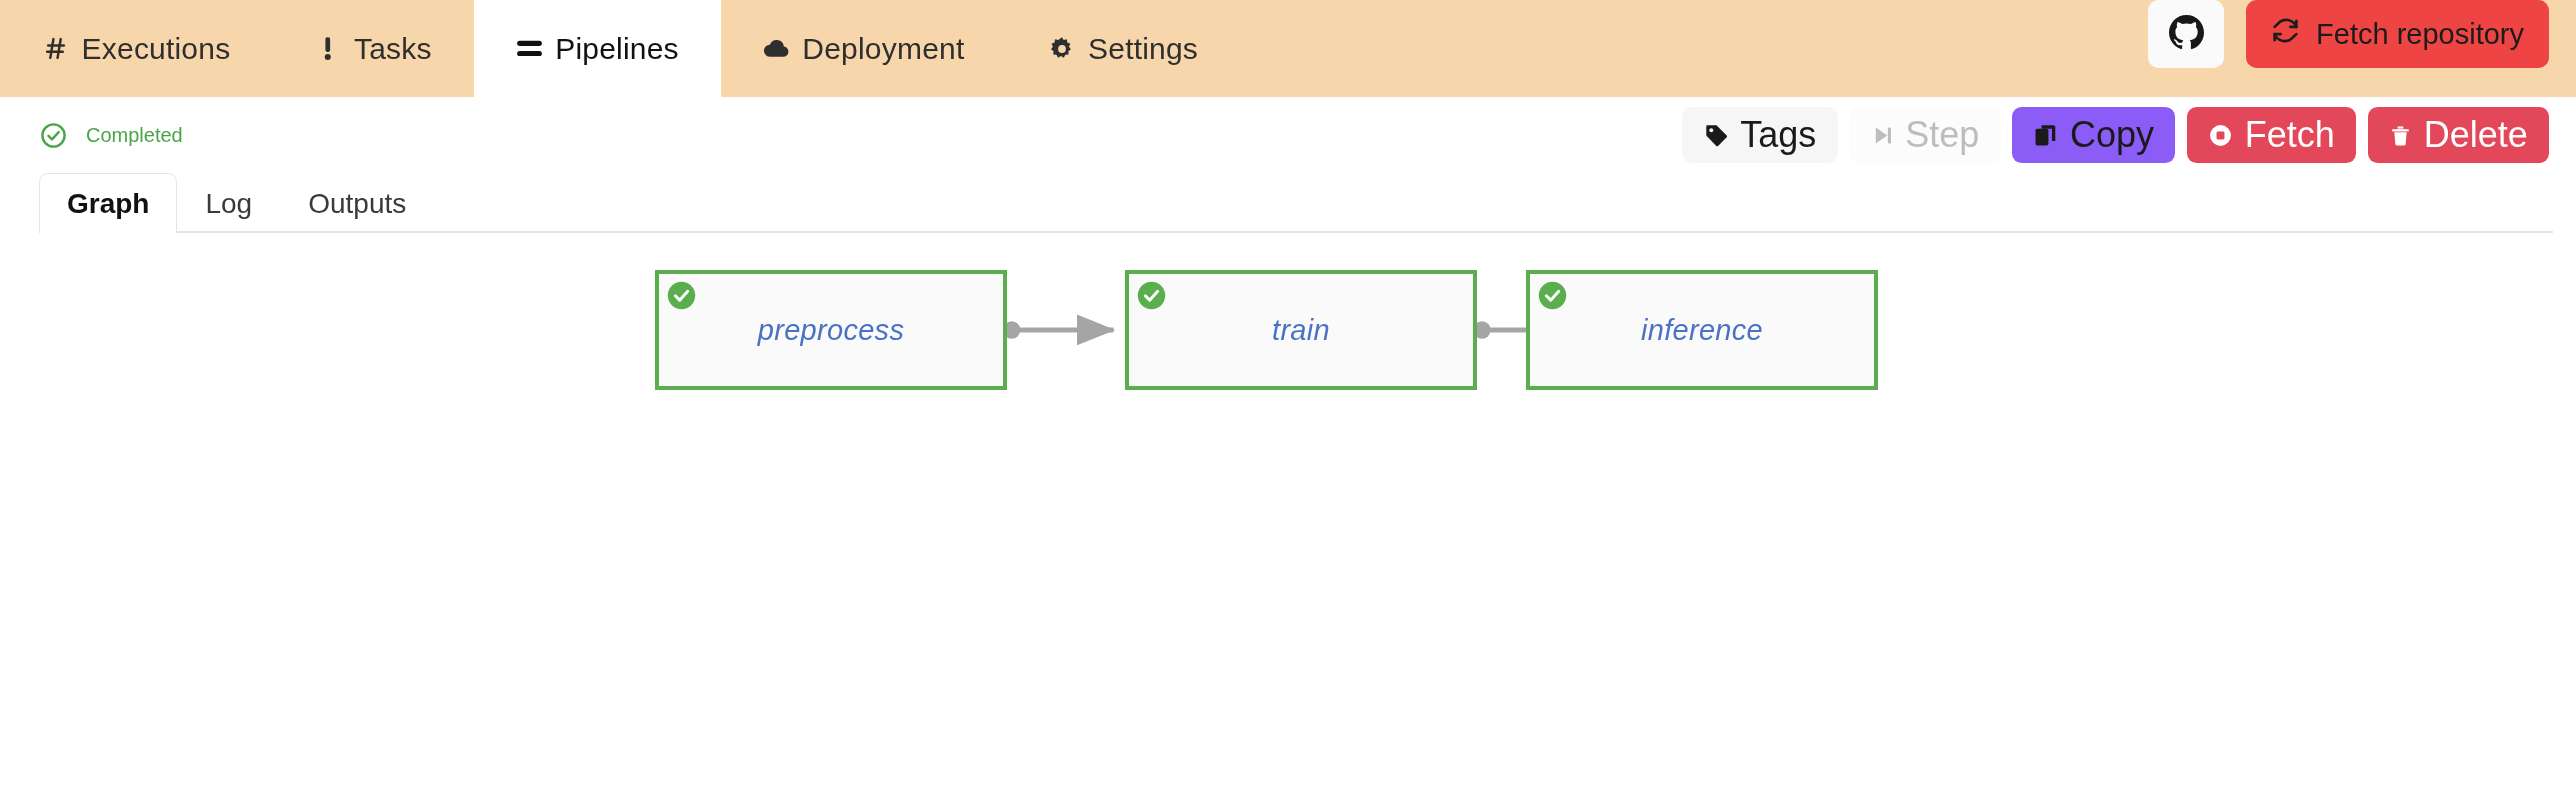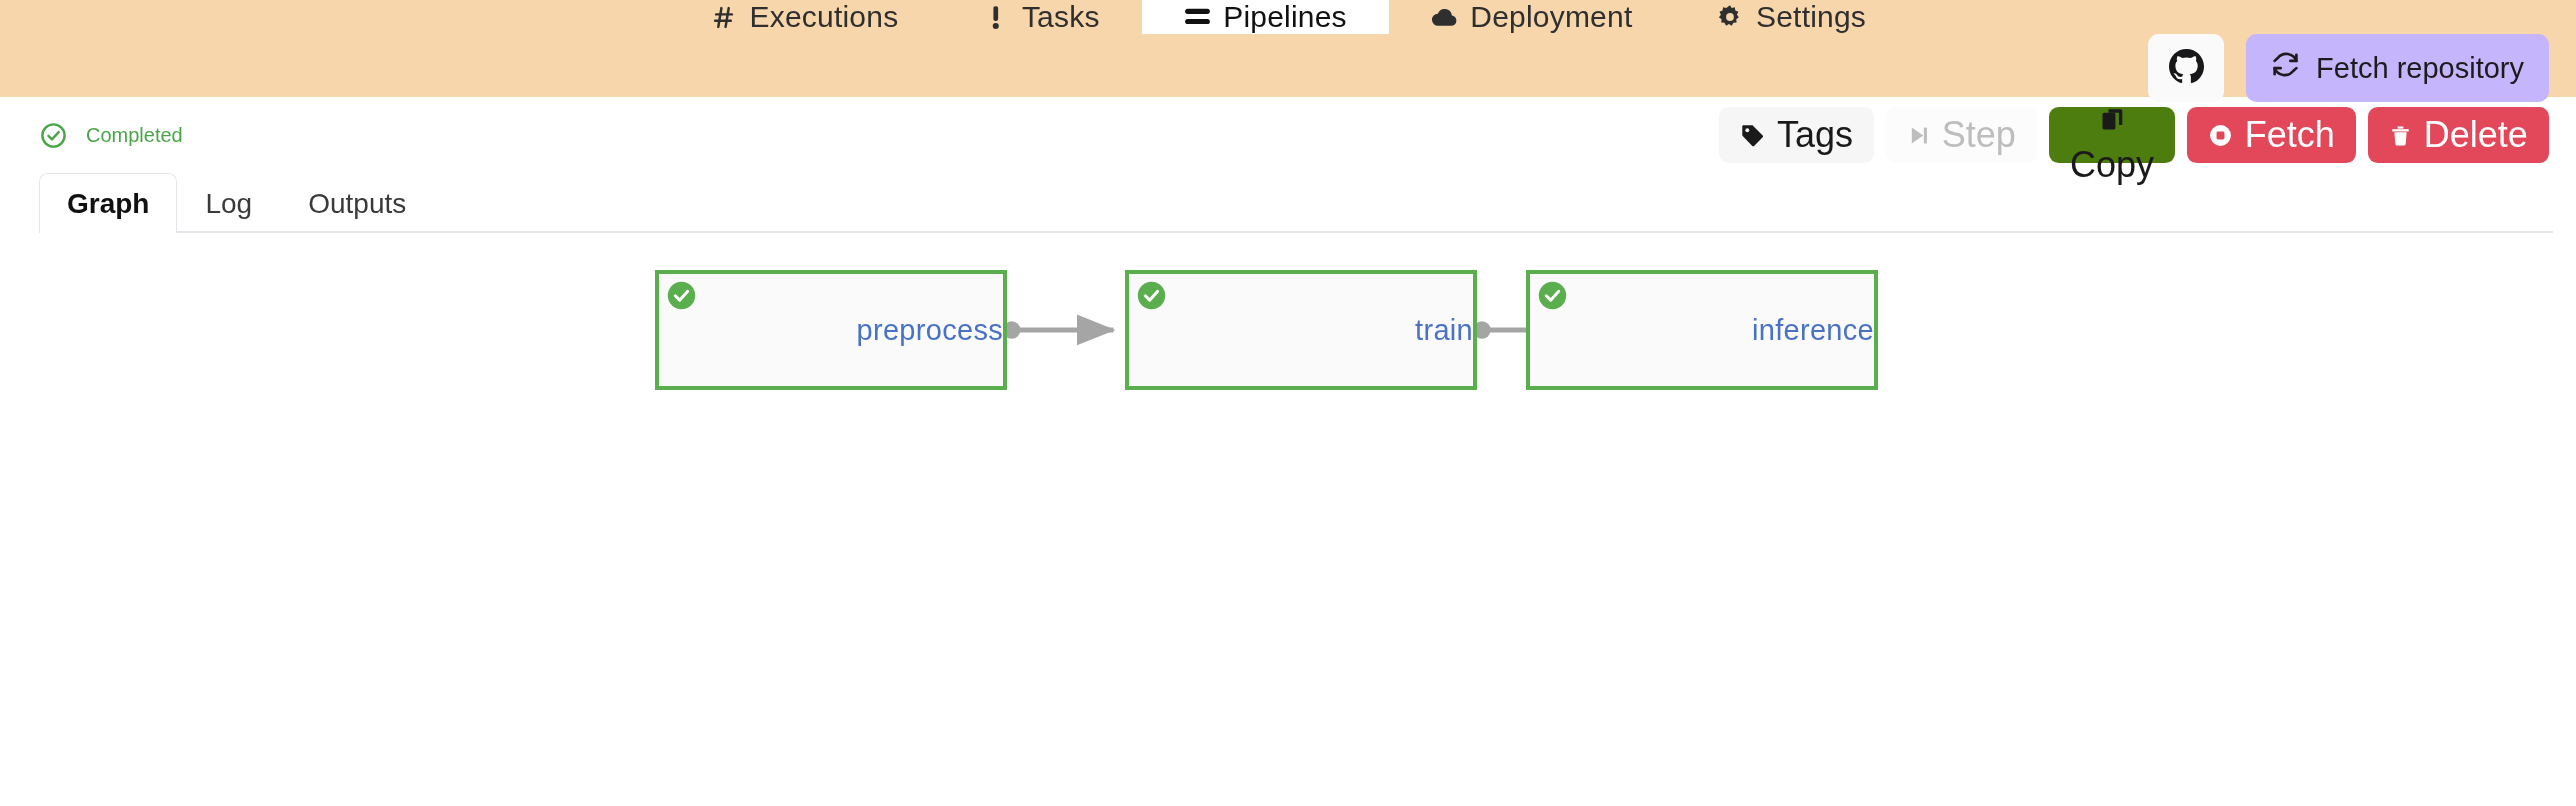--- a/index.html
+++ b/index.html
@@ -10,22 +10,21 @@
     font-family: "Liberation Sans", sans-serif;
     overflow: hidden;
   }
 
   
   .navbar {
     position: relative;
     height: 97px;
     background: #f7d6ac;
     display: flex;
-    align-items: center;
-    flex-direction: column;
+    align-items: flex-start;
   }
   .nav-items {
     display: flex;
     align-items: stretch;
     height: 100%;
   }
   .nav-item {
     display: flex;
     align-items: center;
     gap: 12.6px;
@@ -64,21 +63,21 @@
     border-radius: 10.7px;
     background: #fafafa;
     display: flex;
     align-items: center;
     justify-content: center;
     cursor: pointer;
   }
   .fetch-btn {
     height: 68px;
     border-radius: 10.7px;
-    background: #c4b5fd;
+    background: #ef4444;
     display: flex;
     align-items: center;
     gap: 16.5px;
     padding: 0 25px;
     color: #1c1c1c;
     font-size: 29px;
     cursor: pointer;
     white-space: nowrap;
   }
 
@@ -112,21 +111,21 @@
     gap: 11.6px;
     padding: 0 21.3px;
     border-radius: 9.7px;
     font-size: 36px;
     cursor: pointer;
     white-space: nowrap;
   }
   .abtn .bico { display: flex; align-items: center; }
   .abtn.tags   { background: #f6f6f6; color: #1a1a1a; }
   .abtn.step   { background: #fcfcfc; color: #bdbdbd; cursor: default; }
-  .abtn.copy   { background: #4d7c0f; color: #1a1a1a; flex-direction: column; }
+  .abtn.copy   { background: #8b5cf6; color: #1a1a1a; }
   .abtn.stop   { background: #e2485a; color: #ffffff; }
   .abtn.delete { background: #e2485a; color: #ffffff; }
 
   
   .tabstrip {
     position: relative;
     height: 60px;
     padding-left: 39px;
     display: flex;
     align-items: flex-end;
@@ -180,22 +179,23 @@
     left: 0; top: 0; right: 0; bottom: 0;
   }
   .node {
     position: absolute;
     width: 352px;
     height: 120px;
     background: #fafafa;
     border: 4.8px solid #5aae4e;
     display: flex;
     align-items: center;
-    justify-content: flex-end;
-    cursor: pointer;
+    justify-content: center;
+    cursor: pointer;
+    font-style: italic;
   }
   .node-label {
     color: #4a72c4;
     font-size: 29px;
     letter-spacing: 0.3px;
   }
   .node-badge {
     position: absolute;
     left: 6.8px;
     top: 5.8px;

